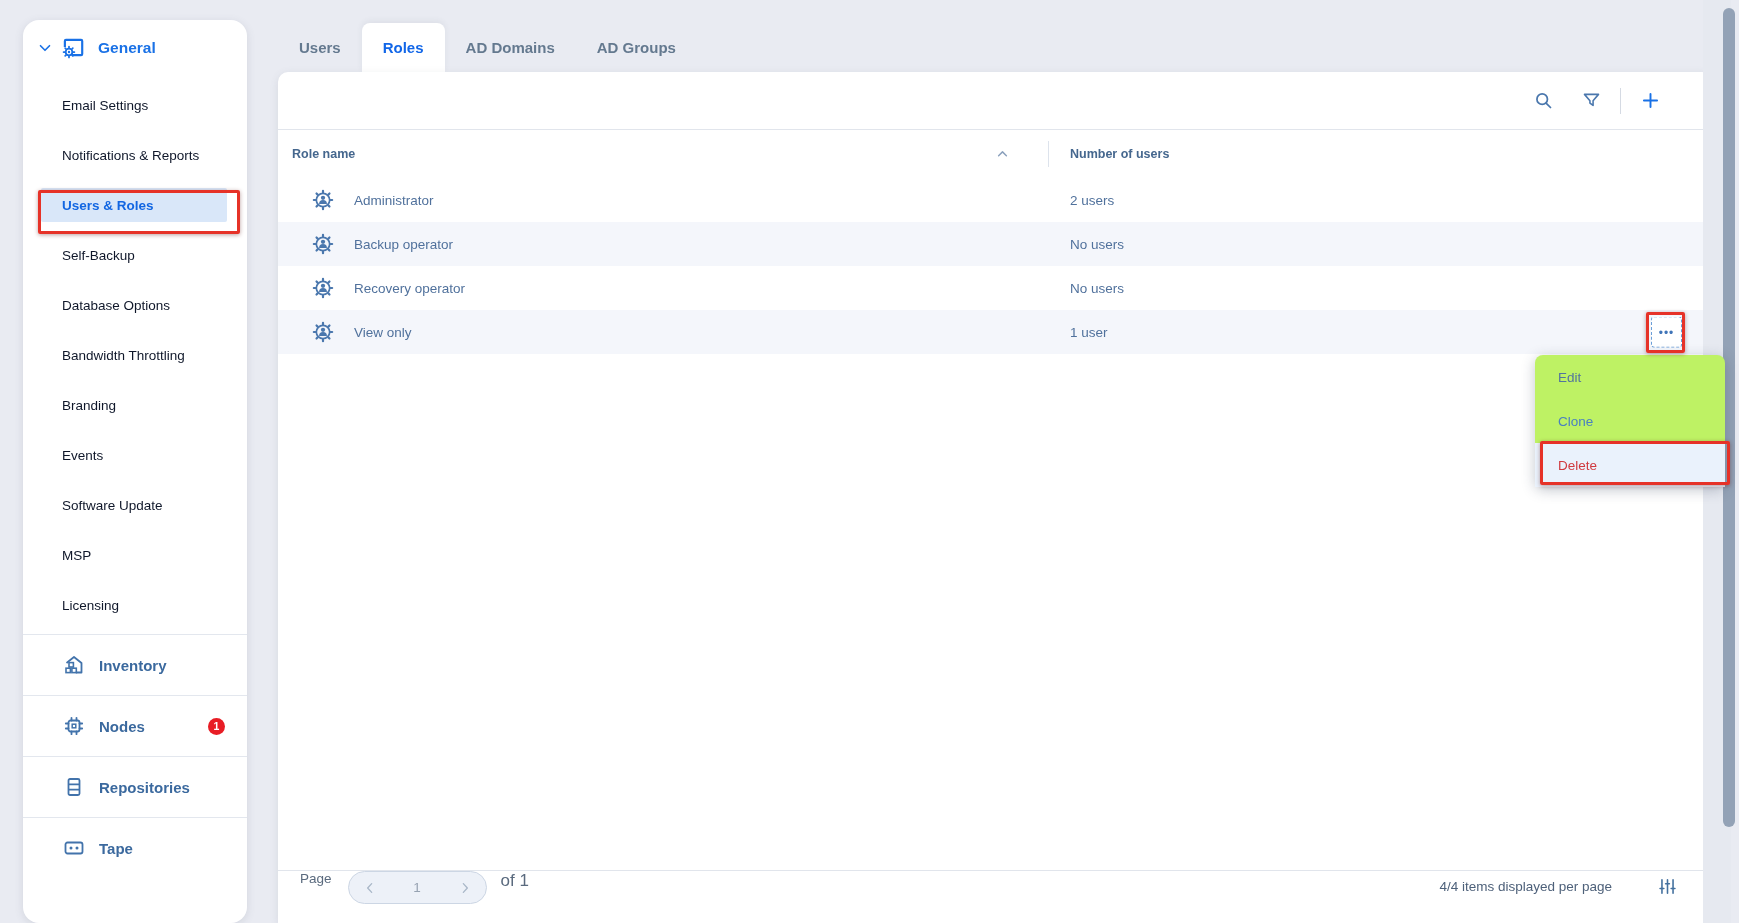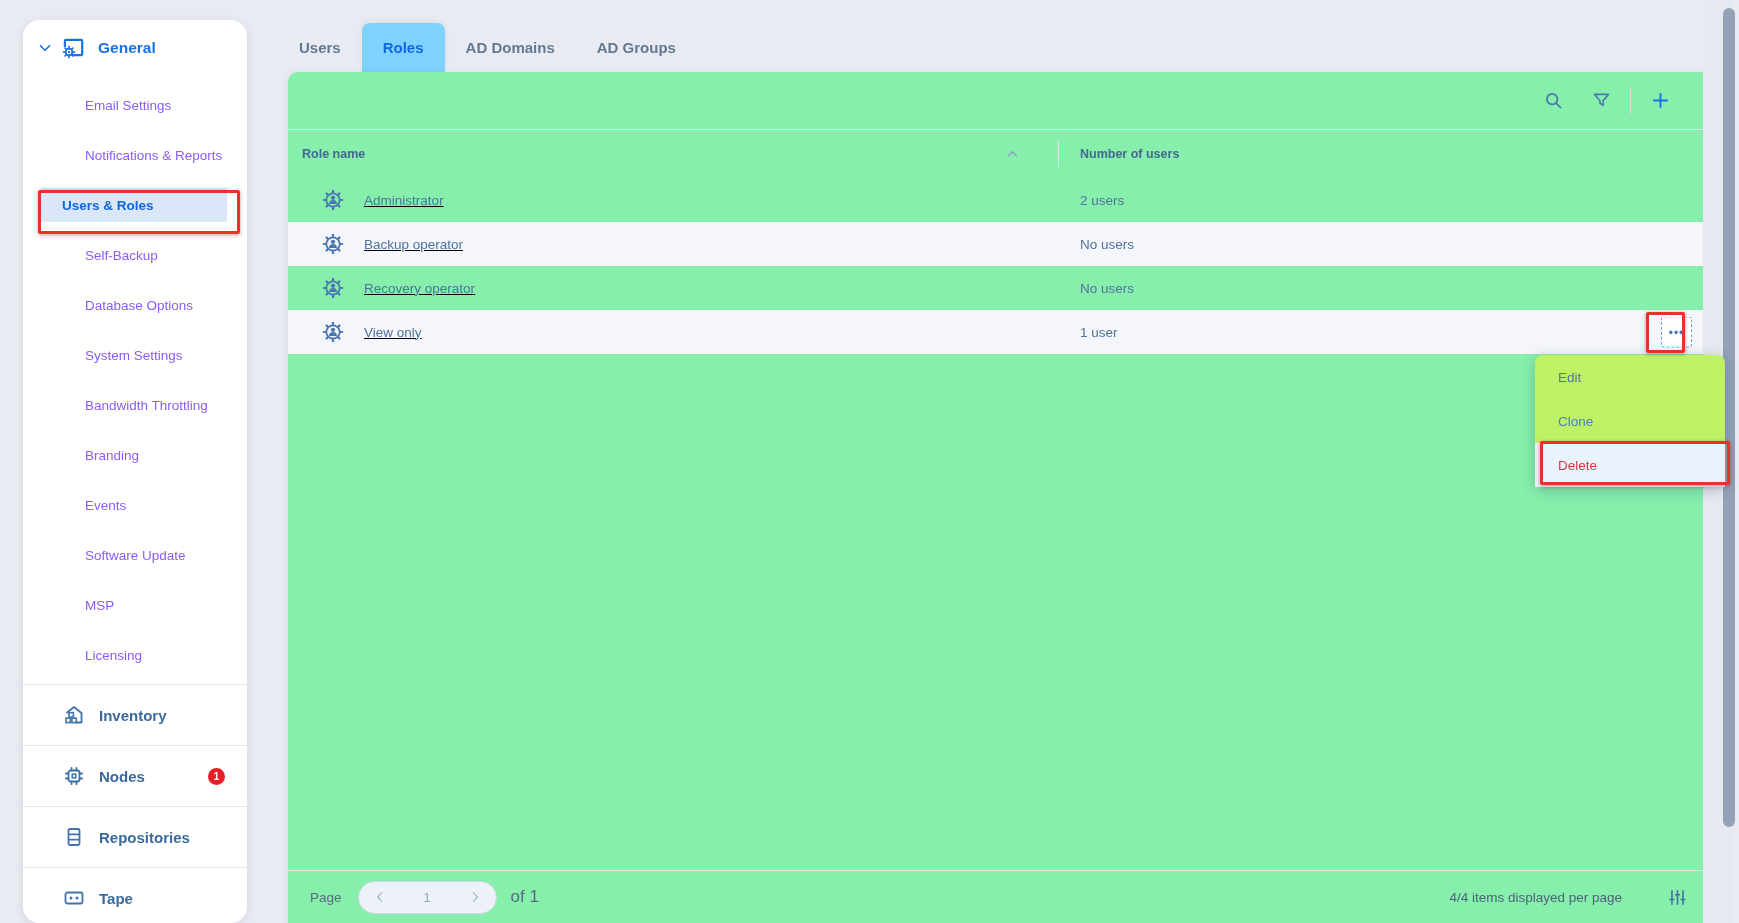--- a/index.html
+++ b/index.html
@@ -8,44 +8,44 @@
   .screen { position:relative; width:1739px; height:923px; background:#e9ebf2; overflow:hidden; }
 
   
   .sidebar { position:absolute; left:23px; top:20px; width:224px; height:903px;
              background:#fff; border-radius:16px; box-shadow:0 2px 8px rgba(80,90,110,.15); }
   .side-header { display:flex; align-items:center; height:46px; padding:10px 0 0 13px; cursor:pointer; }
   .side-header .chev { width:18px; height:18px; color:#1971e6; }
   .side-header .gicon { width:26px; height:26px; color:#1971e6; margin-left:6px; }
   .side-header .glabel { margin-left:12px; font-size:15.5px; font-weight:bold; color:#1971e6; }
   .side-items { padding-top:14px; }
-  .side-item { height:50px; display:flex; align-items:center; padding-left:62px;
-               font-size:13.5px; color:#8b5cf6; cursor:pointer; }
+  .side-item { height:50px; display:flex; align-items:center; padding-left:39px;
+               font-size:13.5px; color:#0f172a; cursor:pointer; }
   .side-item.selected { margin:0 20px 0 18px; padding-left:21px; background:#d9e7f9;
                         border-radius:2px; color:#1266e2; font-weight:bold; height:34px;
                         margin-top:8px; margin-bottom:8px; }
   .side-sections { margin-top:4px; }
   .side-section { height:61px; display:flex; align-items:center; padding-left:39px;
                   border-top:1px solid #e3e7ee; cursor:pointer; }
   .side-section .sicon { width:24px; height:24px; color:#4273ab; flex:0 0 auto; }
   .side-section .slabel { margin-left:13px; font-size:15px; font-weight:bold; color:#3b699e; }
   .badge { margin-left:auto; margin-right:22px; width:17px; height:17px; border-radius:50%;
            background:#e81d25; color:#fff; font-size:10.5px; font-weight:bold;
            display:flex; align-items:center; justify-content:center; }
 
   
   .tabbar { position:absolute; left:278px; top:23px; height:49px; display:flex; }
   .tab { padding:0 21px; line-height:49px; font-size:15px; font-weight:bold;
          color:#64798f; cursor:pointer; }
-  .tab.active { background:#7dd3fc; border-radius:8px 8px 0 0; color:#1166e8;
+  .tab.active { background:#ffffff; border-radius:8px 8px 0 0; color:#1166e8;
                 box-shadow:0 -2px 6px rgba(60,70,90,.07); }
 
   
-  .panel { position:absolute; left:288px; top:72px; width:1434px; height:851px;
-           background:#86efac; border-radius:10px 10px 0 0; box-shadow:0 2px 8px rgba(80,90,110,.12);text-decoration:underline; }
+  .panel { position:absolute; left:278px; top:72px; width:1434px; height:851px;
+           background:#ffffff; border-radius:10px 10px 0 0; box-shadow:0 2px 8px rgba(80,90,110,.12); }
   .toolbar { height:58px; display:flex; align-items:center; justify-content:flex-end;
              padding-right:45px; border-bottom:1px solid #e1e5ec; }
   .tbtn { width:34px; height:34px; display:flex; align-items:center; justify-content:center; cursor:pointer; }
   .tbtn svg { width:21px; height:21px; }
   .icon-steel { color:#4a77ad; }
   .icon-accent { color:#1971e6; }
   .tool-divider { width:1px; height:26px; background:#d5dae3; margin:0 12px; }
   .tbtn + .tbtn { margin-left:14px; }
 
   .thead { position:relative; height:48px; }
@@ -63,21 +63,21 @@
   .row .ricon { width:22px; height:22px; color:#4a77ad; flex:0 0 auto; }
   .row .rname { margin-left:20px; }
   .row .rusers { position:absolute; left:792px; }
   .action-btn { position:absolute; right:30px; top:50%; transform:translateY(-50%);
                 width:31px; height:31px; background:#fff; border:1.6px dashed #6b9fd8;
                 border-radius:3px; color:#3f74b8; font-size:12px; letter-spacing:1px;
                 display:flex; align-items:center; justify-content:center; cursor:pointer; z-index:4; }
 
   
   .pagination { position:absolute; left:0; right:0; bottom:0; height:53px;
-                border-top:1px solid #e1e5ec; display:flex; align-items:center;
+                border-top:1px solid #e1e5ec; display:flex; align-items:flex-start;
                 padding:0 30px 0 22px; }
   .pg-label { font-size:13.5px; color:#5a6a7e; }
   .pager { margin-left:16px; width:139px; height:33px; border:1px solid #ccd6e4;
            border-radius:16.5px; background:#edf1f8; display:flex; align-items:center; overflow:hidden; }
   .pg-chev { width:42px; height:100%; display:flex; align-items:center; justify-content:center;
              color:#a9b7c8; cursor:pointer; }
   .pg-chev svg { width:16px; height:16px; }
   .pg-current { flex:1; text-align:center; font-size:13.5px; color:#97a3b2; }
   .pg-of { margin-left:14px; font-size:17px; color:#5a6a7e; }
   .pg-right { margin-left:auto; display:flex; align-items:center;gap:34px; }
@@ -202,23 +202,20 @@
       <div class="side-item selected">
           <span>Users &amp; Roles</span>
         </div>
       <div class="side-item">
           <span>Self-Backup</span>
         </div>
       <div class="side-item">
           <span>Database Options</span>
         </div>
       <div class="side-item">
-          <span>System Settings</span>
-        </div>
-      <div class="side-item">
           <span>Bandwidth Throttling</span>
         </div>
       <div class="side-item">
           <span>Branding</span>
         </div>
       <div class="side-item">
           <span>Events</span>
         </div>
       <div class="side-item">
           <span>Software Update</span>

